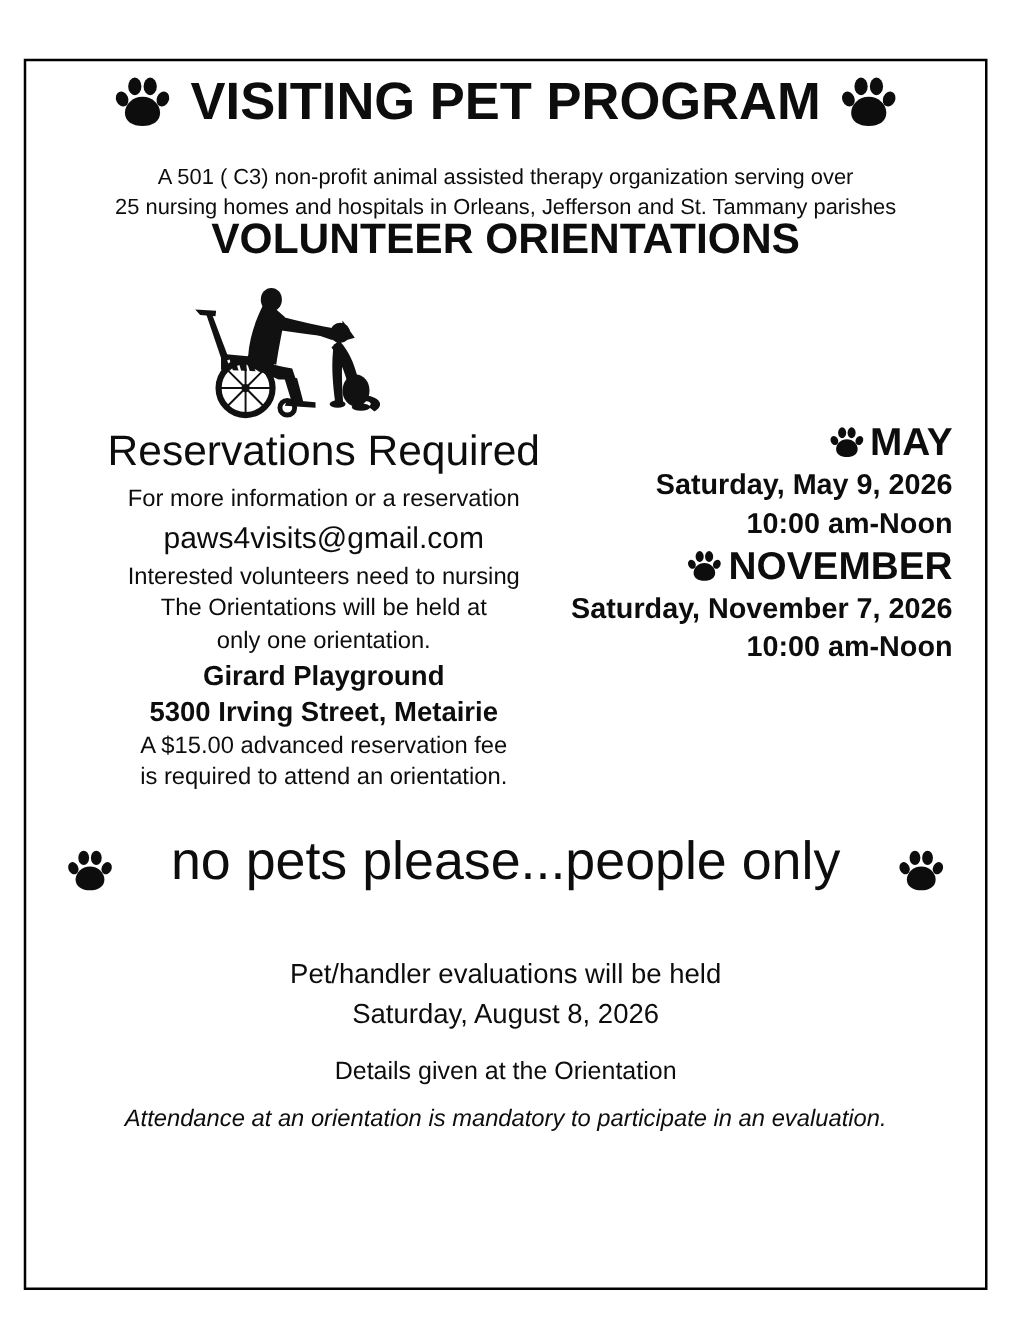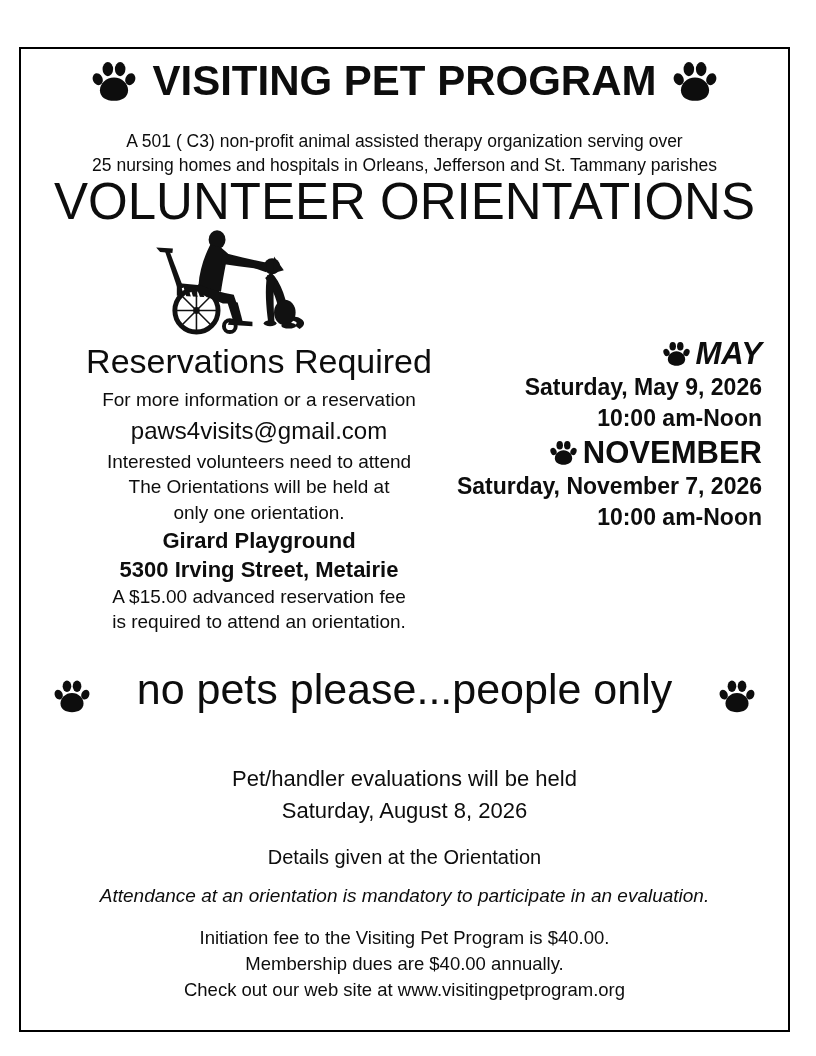--- a/index.html
+++ b/index.html
@@ -13,35 +13,35 @@
                display:flex; align-items:center; justify-content:center; gap:15px; }
   .title-row h1 { font-size:42px; font-weight:700; letter-spacing:0; white-space:nowrap; }
   .paw-lg { width:46px; height:44px; flex:0 0 auto; }
   .paw-md { width:38px; height:36px; flex:0 0 auto; }
   .paw-sm { width:29px; height:27px; display:inline-block; }
 
   .subtitle { position:absolute; top:80px; left:0; right:0; text-align:center;
               font-size:17.5px; line-height:1.38; }
 
   .volunteer-heading { position:absolute; top:123px; left:0; right:0; text-align:center;
-                       font-size:51px; font-weight:400; white-space:nowrap; }
+                       font-size:34px; font-weight:700; white-space:nowrap; }
 
   .hero { position:absolute; left:105px; top:178px; width:190px; height:108px; }
 
   
   .left-col { position:absolute; left:26px; top:293px; width:424px; text-align:center; }
   .res-heading { font-size:34px; font-weight:400; margin-bottom:6px; white-space:nowrap; }
   .body-line { font-size:19px; line-height:1.35; }
   .email-line { font-size:24px; line-height:1.3; margin:2px 0 3px 0; }
   .venue-line { font-size:22px; font-weight:700; line-height:1.32; white-space:nowrap; }
 
   .right-col { position:absolute; right:26px; top:287px; width:360px; text-align:right; }
   .month-heading { display:flex; align-items:center; justify-content:flex-end; font-size:31px;
                    font-weight:700; line-height:1.15; }
-  .month-heading.gap-wide { gap:4px;font-style:italic; }
+  .month-heading.gap-wide { gap:4px; }
   .month-heading.gap-narrow { gap:5px; }
   .session-line { font-size:23px; font-weight:700; line-height:1.38; white-space:nowrap; }
   .session-block.second { }
 
   
   .no-pets-row { position:absolute; top:616px; left:0; right:0;
                  display:flex; align-items:flex-end; justify-content:space-between;
                  padding:0 32px; }
   .no-pets-text { font-size:43px; font-weight:400; white-space:nowrap; }
 
@@ -117,21 +117,21 @@
     <ellipse cx="160" cy="87" rx="11" ry="13"></ellipse>
     <path d="M168,91 C179,92 184,99 175,104 L170,100 C174,98 172,95 165,95.5 Z"></path>
     <ellipse cx="145" cy="98" rx="6.5" ry="3"></ellipse>
     <ellipse cx="164" cy="100.5" rx="7.5" ry="3"></ellipse>
   </svg>
 
   <div class="left-col">
     <div class="res-heading">Reservations Required</div>
     <div class="body-line">For more information or a reservation</div>
     <div class="email-line">paws4visits@gmail.com</div>
-    <div class="body-line">Interested volunteers need to attend</div>
+    <div class="body-line">Interested volunteers need to nursing</div>
     <div class="body-line">The Orientations will be held at</div>
     <div class="body-line">only one orientation.</div>
     <div class="venue-line">Girard Playground</div>
     <div class="venue-line">5300 Irving Street, Metairie</div>
     <div class="body-line">A $15.00 advanced reservation fee</div>
     <div class="body-line">is required to attend an orientation.</div>
   </div>
 
   <div class="right-col">
     <div class="session-block">
@@ -164,20 +164,15 @@
     <svg class="paw-md" viewBox="0 0 100 100">
         <use href="#paw"></use>
       </svg>
   </div>
 
   <div class="bottom">
     <div class="eval-line">Pet/handler evaluations will be held</div>
     <div class="eval-line">Saturday, August 8, 2026</div>
     <div class="details-line">Details given at the Orientation</div>
     <div class="italic-line">Attendance at an orientation is mandatory to participate in an evaluation.</div>
-    <div class="footer-group">
-      <div class="footer-line">Initiation fee to the Visiting Pet Program is $40.00.</div>
-      <div class="footer-line">Membership dues are $40.00 annually.</div>
-      <div class="footer-line">Check out our web site at www.visitingpetprogram.org</div>
-    </div>
   </div>
 
 </div>
 
 </body></html>

